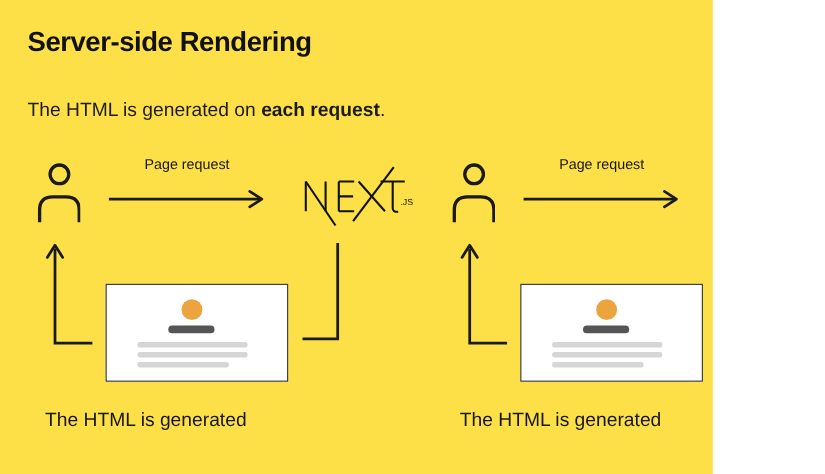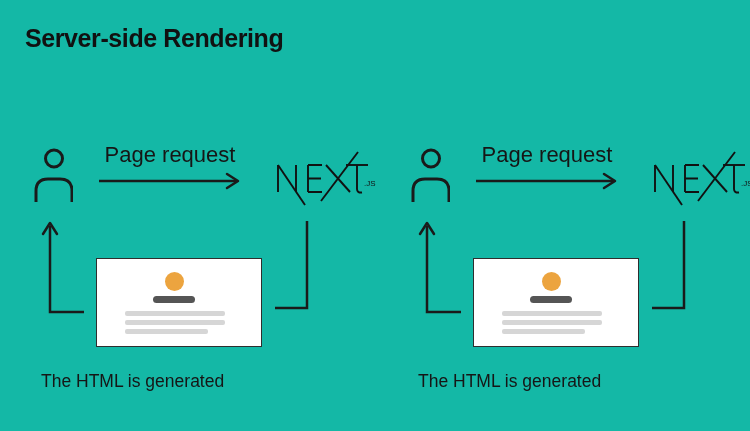--- a/index.html
+++ b/index.html
@@ -1,21 +1,21 @@
 <!DOCTYPE html>
 <html><head>
 <meta charset="utf-8">
 <style>
   * { box-sizing: border-box; margin: 0; padding: 0; }
   html, body { background: #ffffff; }
   .canvas {
     position: relative;
-    width: 750px;
+    width: 648px;
     height: 431px;
-    background: #14b8a6;
+    background: #fde047;
     font-family: "Liberation Sans", sans-serif;
     color: #121212;
     overflow: hidden;
   }
   .page-title {
     position: absolute;
     left: 25px;
     top: 24px;
     font-size: 25px;
     font-weight: 700;
@@ -30,21 +30,21 @@
     color: #1b1b1b;
   }
   .page-subtitle .bold { font-weight: 700; }
 
   .diagram { position: absolute; top: 0; width: 373px; height: 431px; }
   .diagram.left  { left: 0; }
   .diagram.right { left: 377px; }
 
   .person        { position: absolute; left: 33px;  top: 146px; }
   .request-label { position: absolute; left: 96px;  top: 142px; width: 148px;
-                   text-align: center; font-size: 22px; color: #161616; }
+                   text-align: center; font-size: 13px; color: #161616; }
   .request-arrow { position: absolute; left: 98px;  top: 171px; }
   .next-logo     { position: absolute; left: 274px; top: 149px; }
   .up-connector  { position: absolute; left: 40px;  top: 219px; }
   .srv-connector { position: absolute; left: 270px; top: 219px; }
 
   .card {
     position: absolute; left: 96px; top: 258px;
     width: 166px; height: 89px;
     background: #ffffff;
     border: 1.5px solid #2e2e2e;
@@ -73,20 +73,21 @@
   }
   svg { display: block; }
 </style>
 </head>
 <body>
 
 <div class="canvas">
 
   <h1 class="page-title">Server-side Rendering</h1>
 
+  <p class="page-subtitle"><span>The HTML is generated on </span><span class="bold">each request</span><span>.</span></p>
 
   <div class="diagram left">
 
     <span class="person">
       <svg width="40" height="56" viewBox="0 0 40 56">
         <circle cx="21" cy="12.5" r="8.5" fill="none" stroke="#1a1a1a" stroke-width="3"></circle>
         <path d="M 3 56 L 3 45 Q 3 33 15 33 L 27 33 Q 39 33 39 45 L 39 56" fill="none" stroke="#1a1a1a" stroke-width="3" stroke-linecap="round"></path>
       </svg>
     </span>
 

